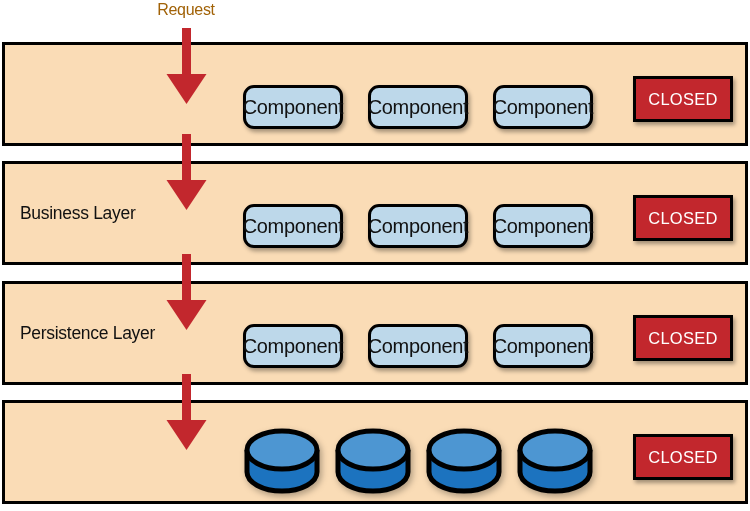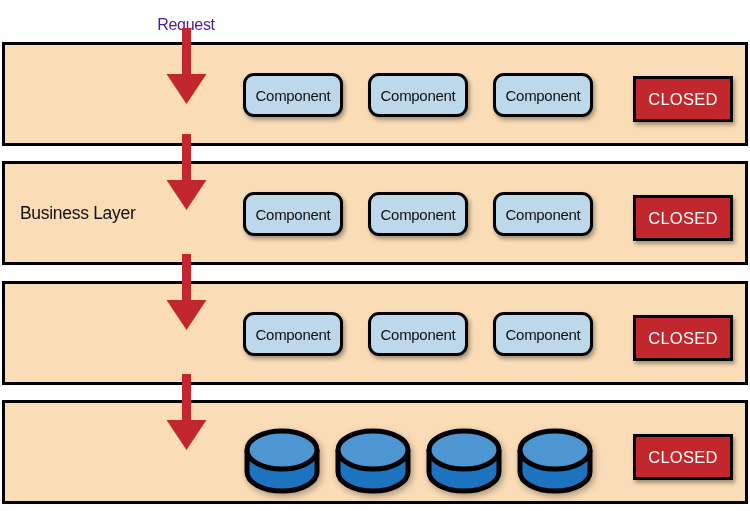--- a/index.html
+++ b/index.html
@@ -5,53 +5,53 @@
   html,body{margin:0;padding:0;background:#ffffff;}
   .stage{
     position:relative;
     width:750px;height:511px;
     background:#ffffff;
     font-family:"Liberation Sans", sans-serif;
     overflow:hidden;
   }
   .request-label{
     position:absolute;
-    left:126px;top:16px;width:120px;
+    left:126px;top:1px;width:120px;
     text-align:center;
     font-size:16px;
     letter-spacing:-0.3px;
-    color:#4c1d95;
+    color:#a16207;
   }
   .layer{
     position:absolute;
     left:2px;right:2px;
     height:104px;
     box-sizing:border-box;
     background:var(--layer-fill,#FADCB6);
     border:3px solid var(--layer-border,#000);
   }
   .layer-label{
     position:absolute;
     left:15px;top:50%;
     transform:translateY(-50%);
     font-size:17.5px;
     letter-spacing:-0.3px;
     color:#111111;
     white-space:nowrap;
   }
   .component{
     position:absolute;
-    top:28px;
+    top:40px;
     width:100px;height:44px;
     box-sizing:border-box;
     background:var(--component-fill,#BDD8EA);
     border:3px solid #000;
     border-radius:11px;
     display:flex;align-items:center;justify-content:center;
-    font-size:15px;
+    font-size:20px;
     letter-spacing:-0.3px;
     color:#111111;
     box-shadow:2px 3px 4px rgba(0,0,0,0.35);
   }
   .comp-1{left:238px;}
   .comp-2{left:363px;}
   .comp-3{left:488px;}
   .closed{
     position:absolute;
     left:628px;top:31px;
@@ -100,20 +100,21 @@
 
   <div class="layer" style="top:161px">
     <span class="layer-label">Business Layer</span>
     <div class="component comp-1">Component</div>
     <div class="component comp-2">Component</div>
     <div class="component comp-3">Component</div>
     <div class="closed">CLOSED</div>
   </div>
 
   <div class="layer" style="top:281px">
+    <span class="layer-label">Persistence Layer</span>
     <div class="component comp-1">Component</div>
     <div class="component comp-2">Component</div>
     <div class="component comp-3">Component</div>
     <div class="closed">CLOSED</div>
   </div>
 
   <div class="layer" style="top:400px">
     <svg class="db db-1" viewBox="0 0 78 68">
       <path class="db-body" d="M4 23 V45 a35 19 0 0 0 70 0 V23" stroke-width="5" stroke-linejoin="round" fill="#1C73BF" stroke="#000000"></path>
       <ellipse class="db-top" cx="39" cy="23" rx="35" ry="19" stroke-width="5" fill="#4D96D2" stroke="#000000"></ellipse>

